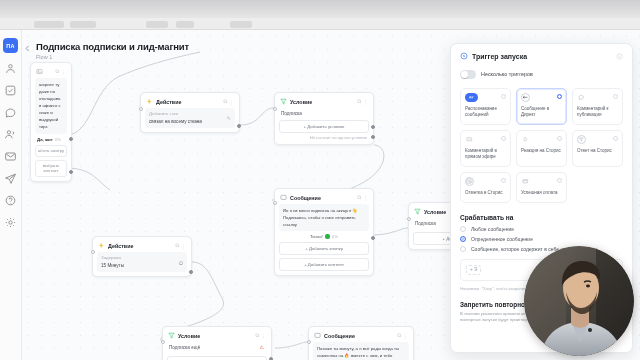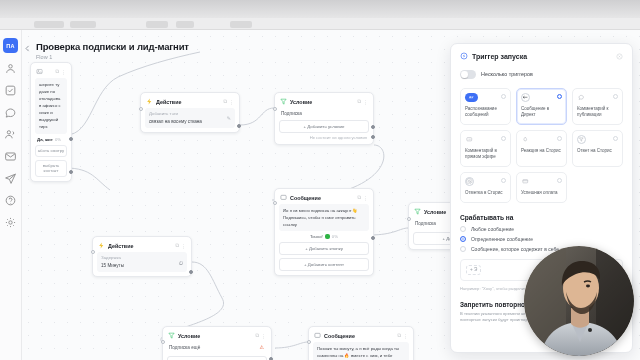--- a/index.html
+++ b/index.html
@@ -653,17 +653,17 @@
       </g>
     </svg>
   </div>
 
   <div class="flow-header">
     <span class="back-arrow">
       <svg viewBox="0 0 24 24" fill="none" stroke="currentColor" stroke-width="2.4">
           <path d="M15 5l-7 7 7 7"></path>
         </svg>
     </span>
-    <div class="flow-title">Проверка подписки и лид-магнит</div>
+    <div class="flow-title">Подписка подписки и лид-магнит</div>
     <div class="flow-sub">Flow 1</div>
   </div>
 
 </div>
 
 </body></html>

